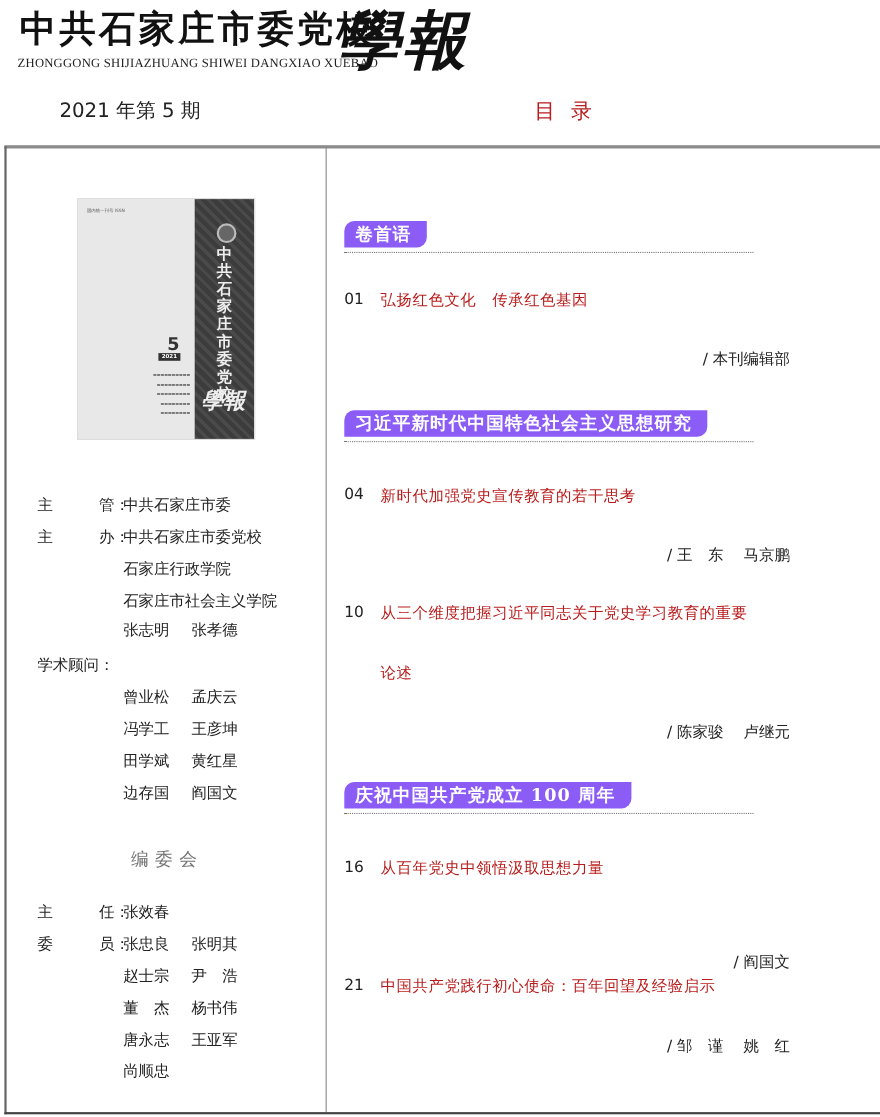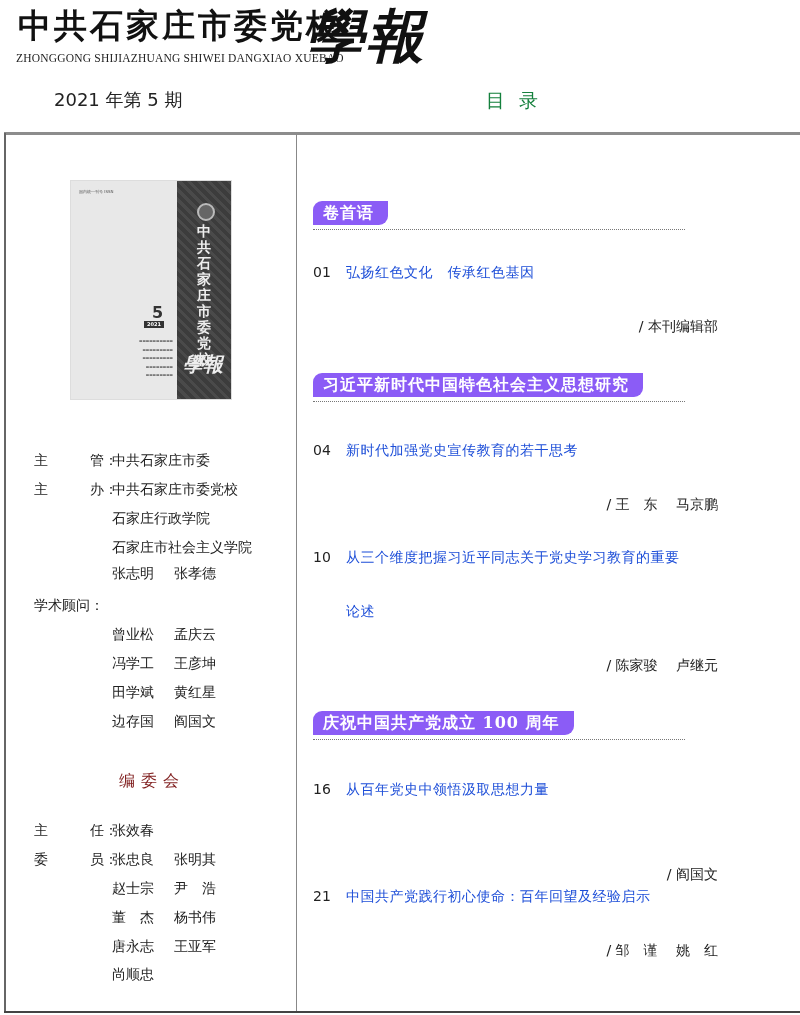--- a/index.html
+++ b/index.html
@@ -9,21 +9,21 @@
 
   
   .mast-title { left:18px; top:4px; font-family:"DejaVu Serif",serif; font-weight:bold;
     font-size:33px; letter-spacing:3px; color:#111; white-space:nowrap; }
   .mast-sub { left:16px; top:52px; font-family:"Liberation Serif",serif; font-size:11.5px;
     letter-spacing:0.2px; color:#222; white-space:nowrap; }
   .mast-big { left:306px; top:-2px; font-family:"DejaVu Serif",serif; font-weight:bold;
     font-size:58px; letter-spacing:2px; color:#111; white-space:nowrap; font-style:italic; }
 
   .issue { left:54px; top:88px; font-size:18px; color:#222; }
-  .toc-head { left:486px; top:88px; font-size:19px; letter-spacing:14px; color:#15803d; }
+  .toc-head { left:486px; top:88px; font-size:19px; letter-spacing:14px; color:#b91c1c; }
 
   
   .frame-top { left:4px; top:132px; width:796px; height:3px; background:#8c8c8c; }
   .frame-left { left:4px; top:133px; width:2px; height:880px; background:#666; }
   .frame-bottom { left:4px; top:1011px; width:796px; height:2px; background:#444; }
   .frame-mid { left:296px; top:134px; width:1px; height:877px; background:#888; }
 
   
   .cover { left:70px; top:180px; width:160px; height:218px; background:#e8e8e8;
     border:1px solid #ddd; overflow:hidden; }
@@ -42,29 +42,29 @@
     background:#333; padding:0 3px; line-height:7px; }
   .cover-list { position:absolute; left:20px; top:156px; width:82px; font-size:3.6px;
     line-height:8.5px; color:#555; text-align:right; }
 
   
   .info { left:34px; font-size:14px; color:#222; white-space:nowrap; line-height:20px;text-align:right; }
   .info .lbl { display:inline-block; width:76px; }
   .info-val { left:112px; font-size:14px; color:#222; white-space:nowrap; line-height:20px; }
   .name2 { display:inline-block; width:62px; }
 
-  .board-title { left:119px; top:771px; font-size:16px; letter-spacing:6px; color:#7f1d1d; }
+  .board-title { left:119px; top:771px; font-size:16px; letter-spacing:6px; color:#737373; }
 
   
   .sec-banner { left:313px; height:24px; background:#8b5cf6; color:#fff;
     border-radius:9px 0 9px 0; font-family:"DejaVu Serif",serif; font-weight:bold;
     font-size:16px; line-height:24px; padding:0 14px 0 10px; white-space:nowrap; letter-spacing:1px; }
   .sec-dots { left:313px; width:372px; height:0; border-top:1.5px dotted #777; }
   .art-num { left:313px; font-size:14px; color:#222; }
-  .art-title { left:346px; font-size:14px; color:#1d4ed8; white-space:nowrap; letter-spacing:0.5px; }
+  .art-title { left:346px; font-size:14px; color:#b91c1c; white-space:nowrap; letter-spacing:0.5px; }
   .art-author { right:82px; font-size:14px; color:#222; white-space:pre; text-align:right; }
 </style>
 </head>
 <body>
 
 <div class="abs mast-title">中共石家庄市委党校</div>
 <div class="abs mast-sub">ZHONGGONG  SHIJIAZHUANG  SHIWEI  DANGXIAO  XUEBAO</div>
 <div class="abs mast-big">學報</div>
 
 <div class="abs issue">2021 年第 5 期</div>

